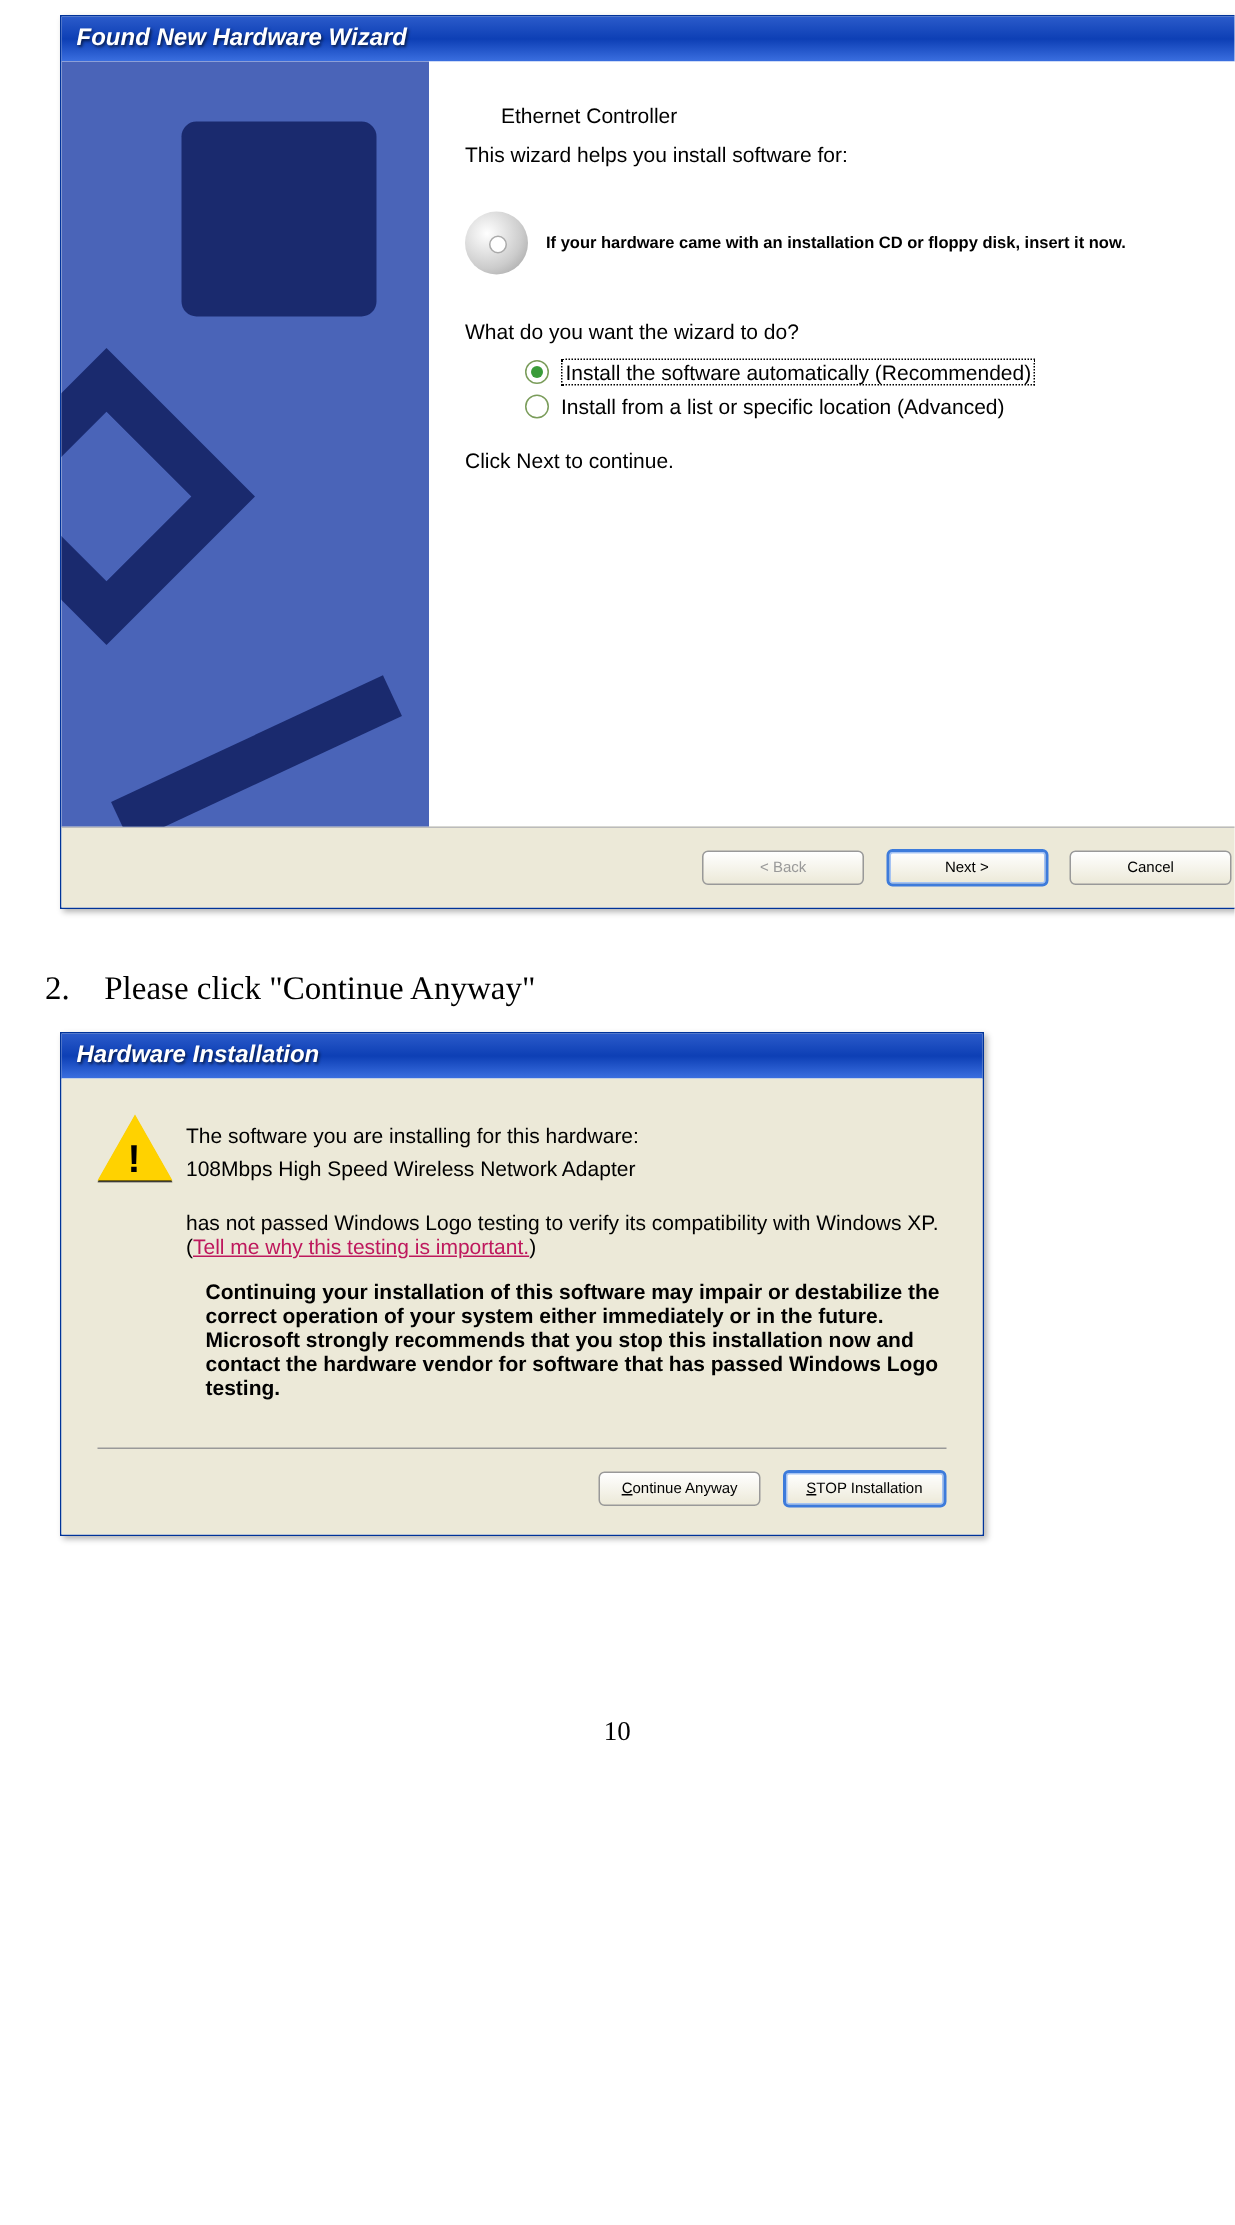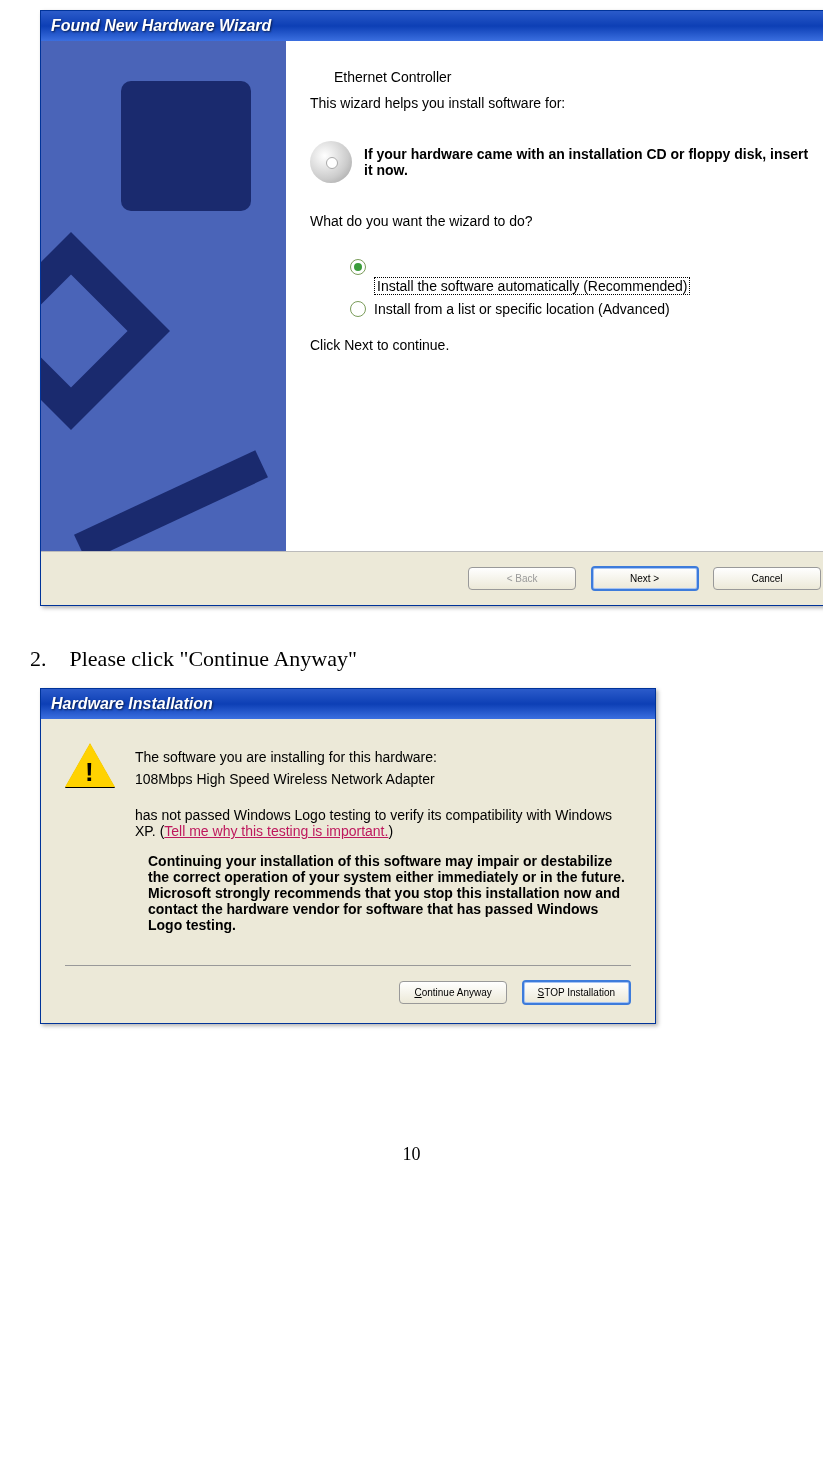--- a/index.html
+++ b/index.html
@@ -90,21 +90,21 @@
     }
     .cd-icon::after {
       content: "";
       position: absolute;
       top: 16px; left: 16px;
       width: 10px; height: 10px;
       background: #fff;
       border: 1px solid #aaa;
       border-radius: 50%;
     }
-    .hw-bold { font-weight: bold; font-size: 14px; }
+    .hw-bold { font-weight: bold; font-size: 11px; }
     .radio-group { margin: 8px 0 20px 40px; }
     .radio-row {
       display: flex;
       align-items: center;
       gap: 8px;
       margin: 6px 0;
       font-size: 14px;
     }
     .radio {
       width: 16px; height: 16px;
@@ -115,21 +115,21 @@
       align-items: center;
       justify-content: center;
       flex-shrink: 0;
     }
     .radio.selected::after {
       content: "";
       width: 8px; height: 8px;
       background: #3a9c3a;
       border-radius: 50%;
     }
-    .dotted-focus { border: 1px dotted #000; padding: 0 2px; margin-top: 38px; }
+    .dotted-focus { border: 1px dotted #000; padding: 0 2px; }
     .button-bar {
       background: #ece9d8;
       border-top: 1px solid #bbb;
       padding: 14px 18px;
       text-align: right;
     }
     .xp-button {
       display: inline-block;
       min-width: 108px;
       padding: 5px 14px;
@@ -147,21 +147,21 @@
     .step-text {
       font-family: "Times New Roman", serif;
       font-size: 22px;
       margin: 20px 0 16px -10px;
     }
     .step-num { display: inline-block; width: 34px; }
     .install-body {
       background: #ece9d8;
       padding: 24px 24px 0 24px;
     }
-    .install-row { display: flex; gap: 20px; }
+    .install-row { display: flex; gap: 9px; }
     .warn-icon {
       width: 50px; height: 50px;
       flex-shrink: 0;
     }
     .warn-tri {
       width: 0; height: 0;
       border-left: 25px solid transparent;
       border-right: 25px solid transparent;
       border-bottom: 44px solid #ffd200;
       position: relative;

